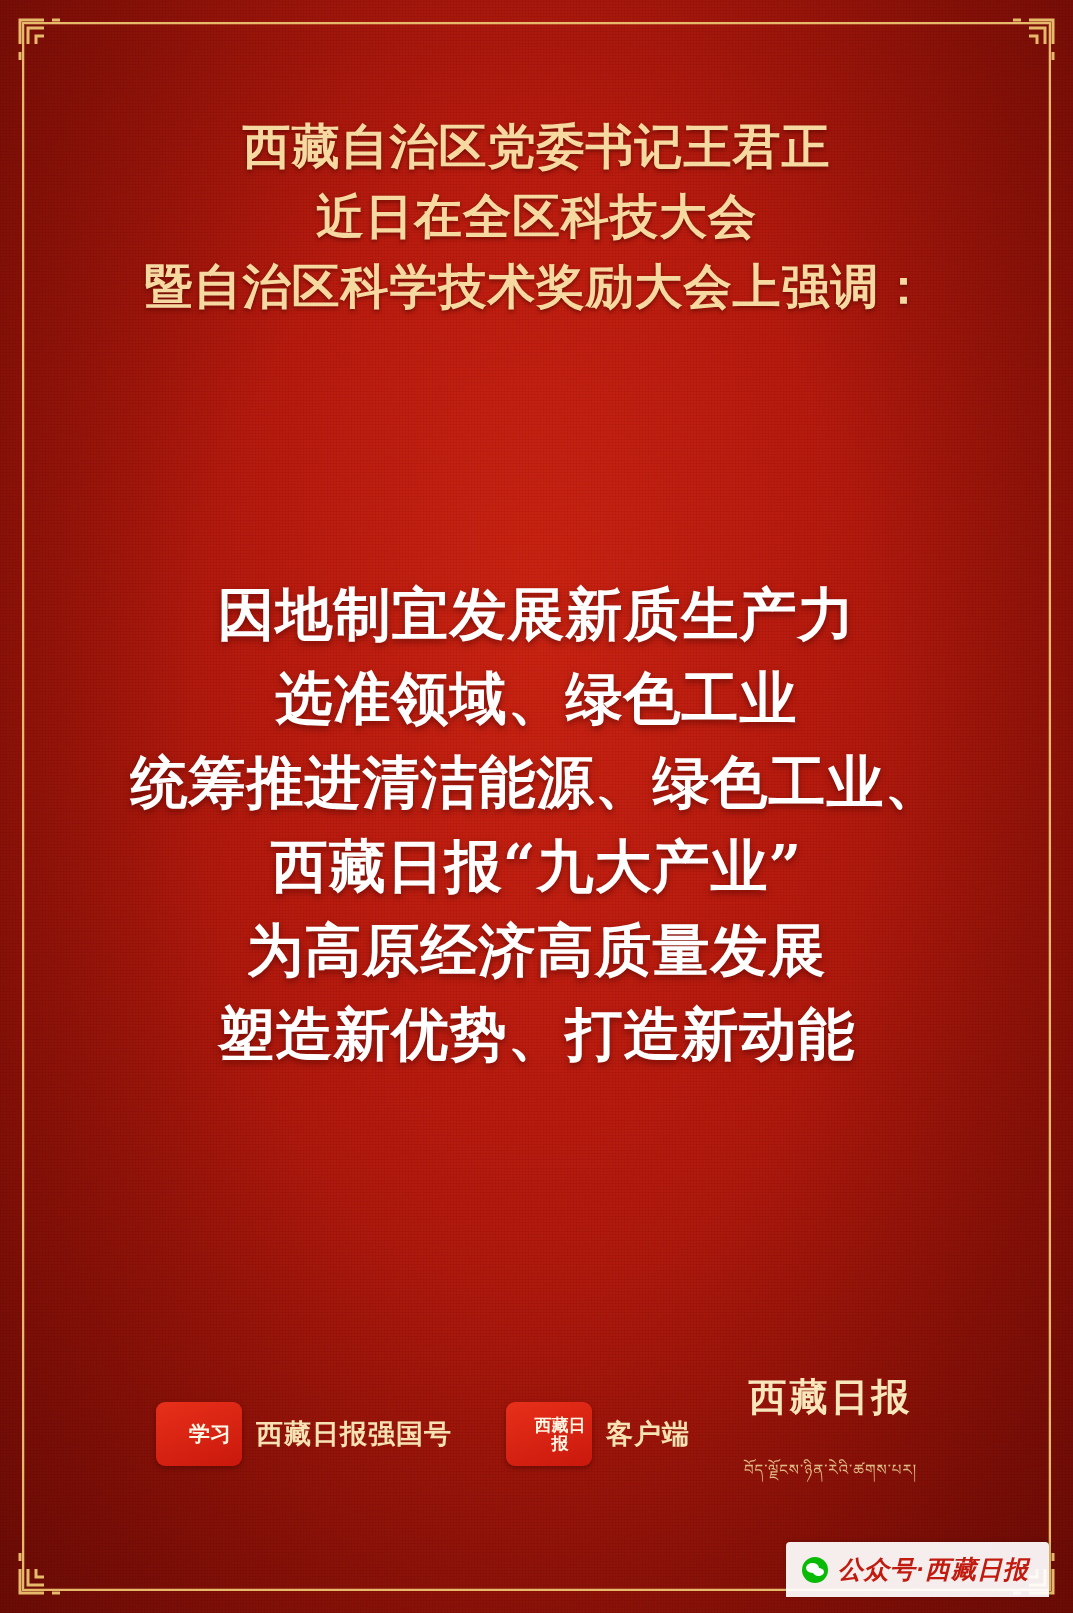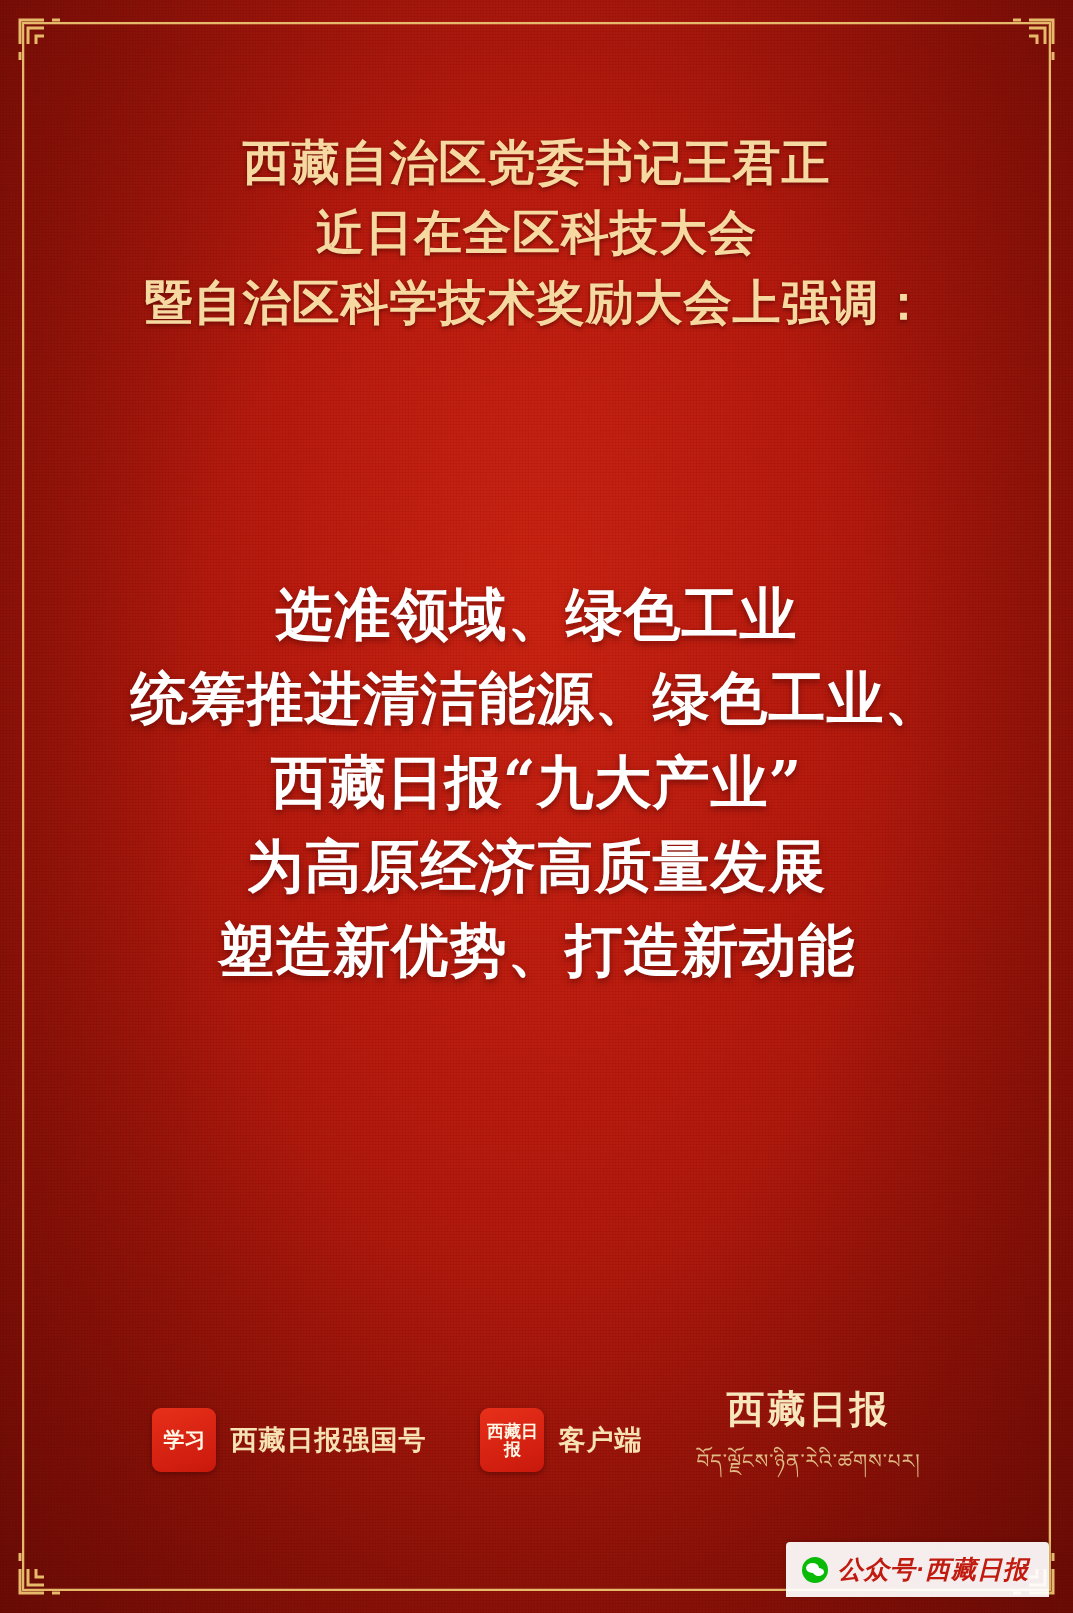--- a/index.html
+++ b/index.html
@@ -63,21 +63,21 @@
   .corner.tl { left: 14px;  top: 14px; }
   .corner.tr { right: 14px; top: 14px;  transform: scaleX(-1); }
   .corner.bl { left: 14px;  bottom: 14px; transform: scaleY(-1); }
   .corner.br { right: 14px; bottom: 14px; transform: scale(-1,-1); }
 
   
   .headline {
     position: absolute;
     left: 0;
     right: 0;
-    top: 128px;
+    top: 112px;
     text-align: center;
     padding: 0 60px;
     box-sizing: border-box;
   }
   .headline .line {
     font-size: 48px;
     line-height: 70px;
     font-weight: 700;
     letter-spacing: 1px;
     color: #f6d9a0;
@@ -133,20 +133,21 @@
     color: #fff8e6;
     display: flex;
     align-items: center;
     justify-content: center;
     font-family: "DejaVu Serif", "Liberation Serif", serif;
     font-weight: 700;
     font-size: 21px;
     line-height: 22px;
     text-align: center;
     box-shadow: 0 2px 5px rgba(60,3,1,0.5);
+    padding-left: 22px;
   }
   .logo-box.small-text {
     font-size: 17px;
     line-height: 18px;
     letter-spacing: 0px;
   }
   .brand-label {
     color: #f7e2b4;
     font-size: 27px;
     font-weight: 700;
@@ -162,25 +163,26 @@
   }
   .masthead .zh {
     font-family: "DejaVu Serif", "Liberation Serif", serif;
     font-weight: 700;
     font-size: 38px;
     color: #f8e6bc;
     letter-spacing: 3px;
     white-space: nowrap;
   }
   .masthead .tb {
-    font-size: 20px;
+    font-size: 15px;
     color: #e9cd92;
     letter-spacing: 1px;
     opacity: 0.9;
     white-space: nowrap;
+    margin-top: 26px;
   }
 
   
   .account-pill {
     position: absolute;
     right: 24px;
     bottom: 16px;
     display: flex;
     align-items: center;
     gap: 10px;
@@ -267,20 +269,21 @@
     </svg>
   </div>
 
   <div class="headline">
     <div class="line">西藏自治区党委书记王君正</div>
     <div class="line">近日在全区科技大会</div>
     <div class="line">暨自治区科学技术奖励大会上强调：</div>
   </div>
 
   <div class="quote">
+    <div class="qline">因地制宜发展新质生产力</div>
     <div class="qline">选准领域、绿色工业</div>
     <div class="qline">统筹推进清洁能源、绿色工业、</div>
     <div class="qline">西藏日报“九大产业”</div>
     <div class="qline">为高原经济高质量发展</div>
     <div class="qline">塑造新优势、打造新动能</div>
   </div>
 
   <div class="footer">
     <div class="brand">
       <div class="logo-box">学习</div>

